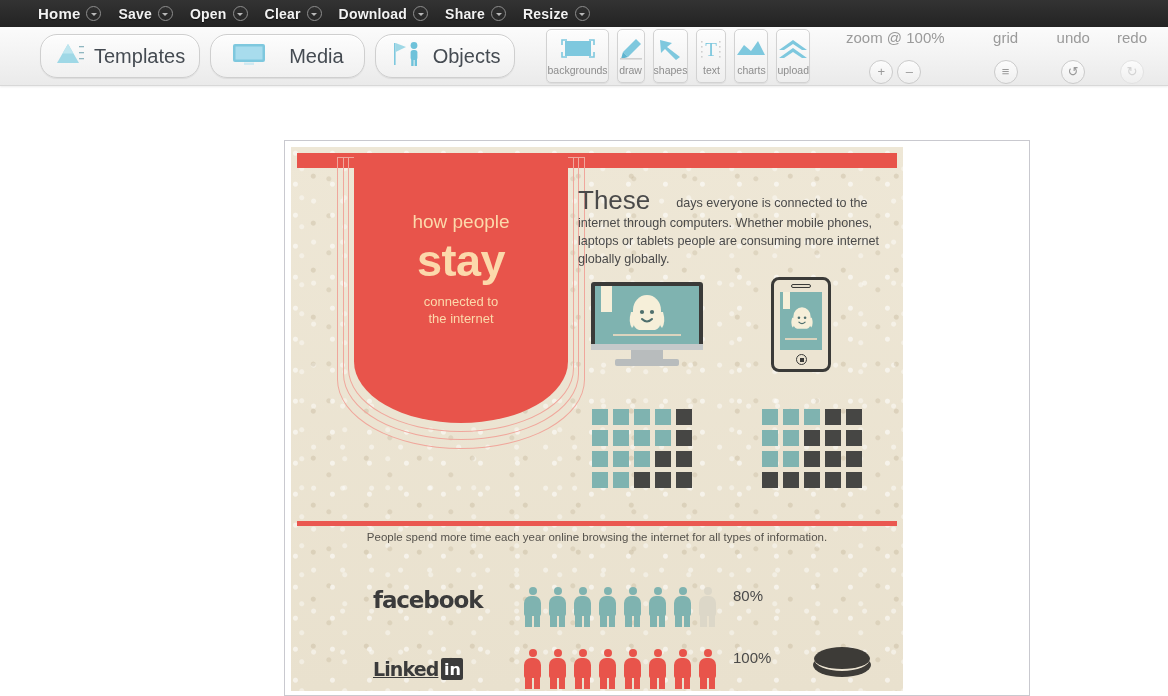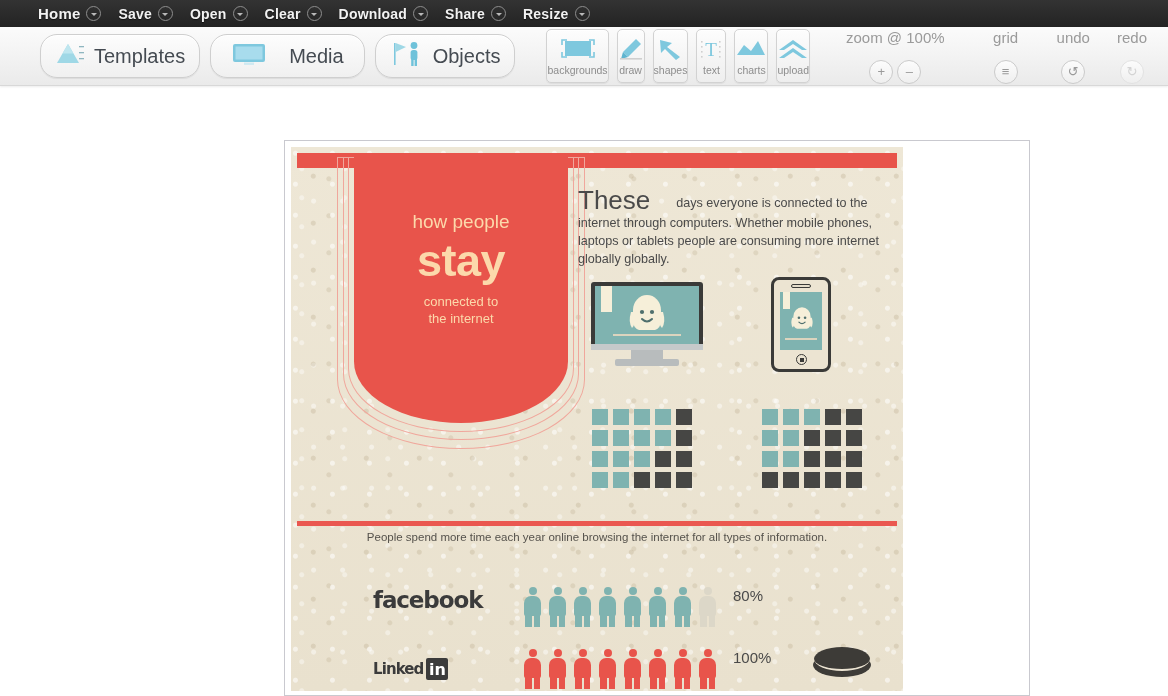--- a/index.html
+++ b/index.html
@@ -159,22 +159,22 @@
     font-size:11.5px;color:#55524c;
   }
 
   
   .srow{position:absolute;display:flex;}
   .logo-fb{
     font-size:23px;font-weight:bold;color:#3b3b3b;letter-spacing:-1.1px;
     font-family:"DejaVu Sans",sans-serif;
   }
   .logo-li{display:flex;align-items:center;}
-  .logo-li .w{font-size:15px;font-weight:bold;color:#3b3b3b;letter-spacing:-.9px;
-    font-family:"DejaVu Sans",sans-serif;}
+  .logo-li .w{font-size:19px;font-weight:bold;color:#3b3b3b;letter-spacing:-.9px;
+    font-family:"DejaVu Sans",sans-serif;text-decoration:underline;}
   .logo-li .sq{
     width:22px;height:22px;background:#3b3b3b;border-radius:2px;margin-left:3px;
     color:#fff;font-size:16px;font-weight:bold;display:flex;align-items:center;
     justify-content:center;font-family:"DejaVu Sans",sans-serif;
   }
   .people{display:flex;align-items:flex-end;}
   .person{position:relative;width:19px;height:40px;margin-right:6px;}
   .person .head{position:absolute;left:5.5px;top:0;width:8px;height:8px;border-radius:50%;}
   .person .body{position:absolute;left:1px;top:9px;width:17px;height:20px;border-radius:7px 7px 2px 2px;}
   .person .lg{position:absolute;top:28px;width:6.5px;height:12px;}

